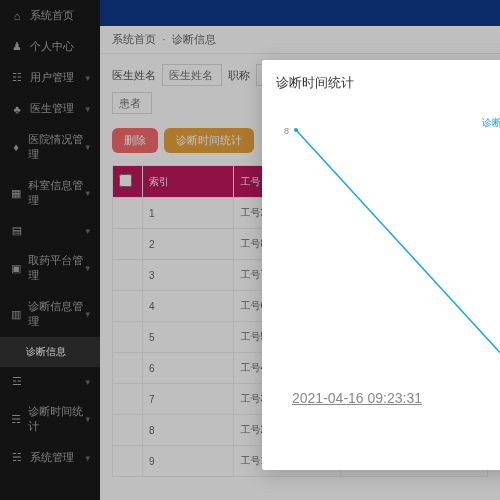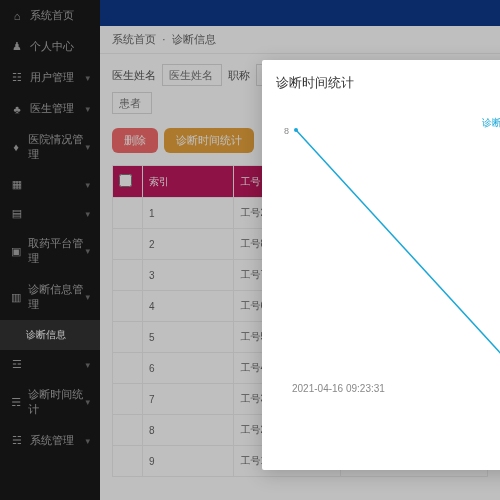--- a/index.html
+++ b/index.html
@@ -31,21 +31,21 @@
     .table th { background: #be185d; color: #fff; font-weight: normal; }
     .table th:first-child { width: 30px; }
     .table td:first-child { text-align: center; }
     
     .modal-overlay { position: absolute; inset: 0; background: rgba(0,0,0,0.25); }
     .modal { position: absolute; top: 60px; left: 262px; right: -30px; bottom: 30px; background: #fff; border-radius: 2px; padding: 14px 14px 8px 14px; box-shadow: 0 4px 20px rgba(0,0,0,0.2); }
     .modal-title { font-size: 13px; color: #333; margin-bottom: 8px; }
     .chart-area { position: relative; height: 310px; }
     .chart-legend { position: absolute; top: 16px; right: 14px; color: #1aa7d8; font-size: 10px; }
     .chart-svg { position: absolute; inset: 0; }
-    .x-axis-label { position: absolute; bottom: 16px; left: 16px; font-size: 10px; color: #888; }
+    .x-axis-label { position: absolute; bottom: 4px; left: 16px; font-size: 14px; color: #888; text-decoration: underline; }
     .y-tick { position: absolute; left: 8px; font-size: 9px; color: #888; }
   </style>
 </head>
 <body>
 
 <div class="sidebar">
   <div class="sidebar-item">
     <span class="icon">⌂</span>
     <span>系统首页</span>
   </div>
@@ -63,20 +63,21 @@
     <span>医生管理</span>
     <span class="arrow">▾</span>
   </div>
   <div class="sidebar-item">
     <span class="icon">♦</span>
     <span>医院情况管理</span>
     <span class="arrow">▾</span>
   </div>
   <div class="sidebar-item">
     <span class="icon">▦</span>
+    <span>科室信息管理</span>
     <span class="arrow">▾</span>
   </div>
   <div class="sidebar-item">
     <span class="icon">▤</span>
     <span class="arrow">▾</span>
   </div>
   <div class="sidebar-item">
     <span class="icon">▣</span>
     <span>取药平台管理</span>
     <span class="arrow">▾</span>

